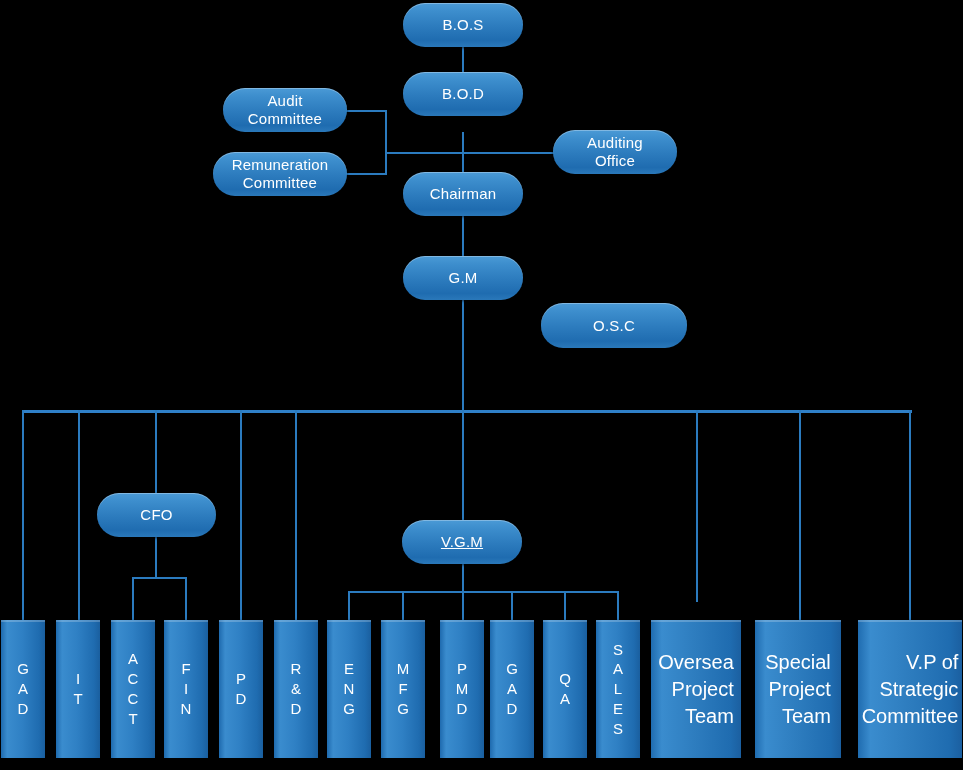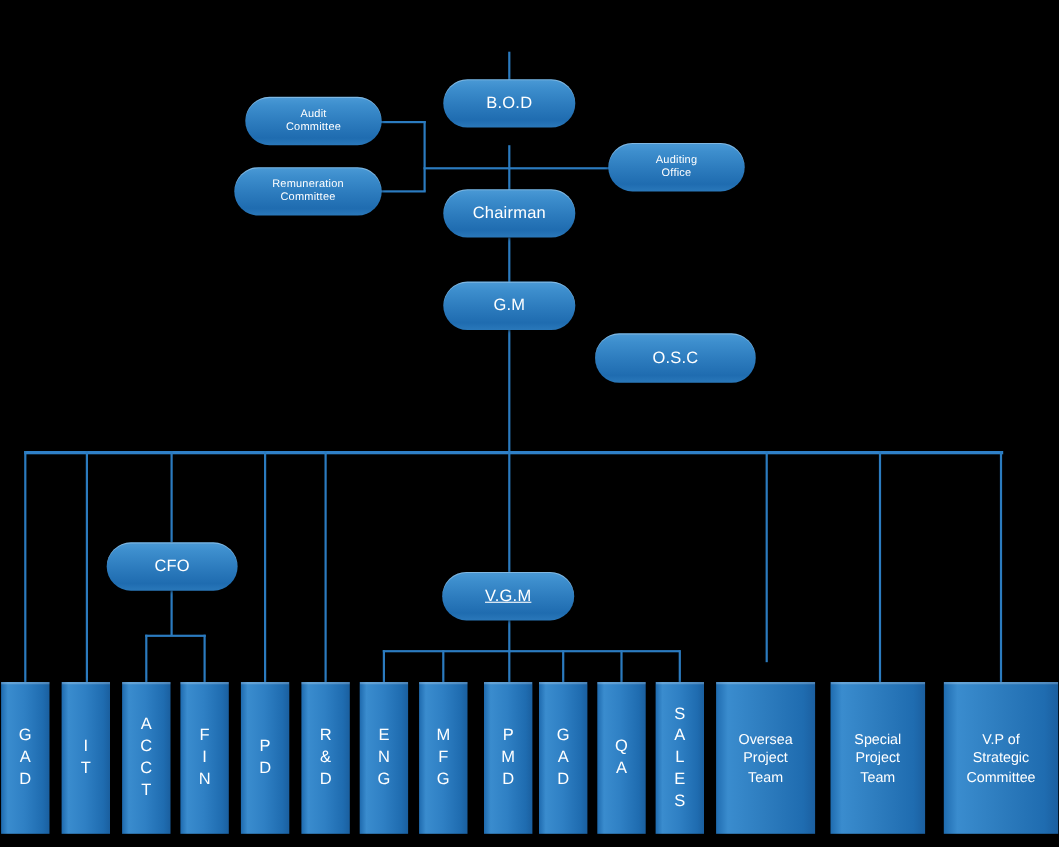--- a/index.html
+++ b/index.html
@@ -42,21 +42,21 @@
     justify-content: center;
     text-align: center;
     color: #ffffff;
     font-size: 15px;
     line-height: 1.18;
     letter-spacing: .2px;
     z-index: 4;
     box-sizing: border-box;
     padding: 0 6px;
   }
-  .node.small { font-size: 10px; }
+  .node.small { font-size: 15px; }
 
   
   .dept {
     position: absolute;
     background: linear-gradient(to right,
         #1e6aae 0%,
         #3a8cce 14%,
         #2f80c4 48%,
         #1f6cb0 86%,
         #1a5f9f 100%);
@@ -81,23 +81,23 @@
         #1f6cb0 0%,
         #3a8cce 12%,
         #2d7cbe 50%,
         #1f6cb0 88%,
         #1b5fa0 100%);
     box-shadow: 0 1px 3px rgba(0,0,0,0.6),
                 inset 0 2px 0 rgba(255,255,255,0.22);
     display: flex;
     align-items: center;
     justify-content: center;
-    text-align: center;
+    text-align: right;
     color: #ffffff;
-    font-size: 13px;
+    font-size: 20px;
     line-height: 1.35;
     z-index: 4;
     box-sizing: border-box;
     padding: 10px 4px;
   }
 </style>
 </head>
 <body>
 
 <div id="chart-root">
@@ -137,20 +137,23 @@
 
   <div class="line v" style="left:462px; top:564px; height:29px;"></div>
   <div class="line h" style="left:348px; top:591px; width:270px;"></div>
   <div class="line v" style="left:348px; top:591px; height:29px;"></div>
   <div class="line v" style="left:402px; top:591px; height:29px;"></div>
   <div class="line v" style="left:462px; top:591px; height:29px;"></div>
   <div class="line v" style="left:511px; top:591px; height:29px;"></div>
   <div class="line v" style="left:564px; top:591px; height:29px;"></div>
   <div class="line v" style="left:617px; top:591px; height:29px;"></div>
 
+  <div class="node" style="left:403px; top:3px; width:120px; height:44px;">
+    <span>B.O.S</span>
+  </div>
 
   <div class="node" style="left:403px; top:72px; width:120px; height:44px;">
     <span>B.O.D</span>
   </div>
 
   <div class="node small" style="left:223px; top:88px; width:124px; height:44px;">
     <span>
       <span>Audit</span><br>
       <span>Committee</span>
     </span>

